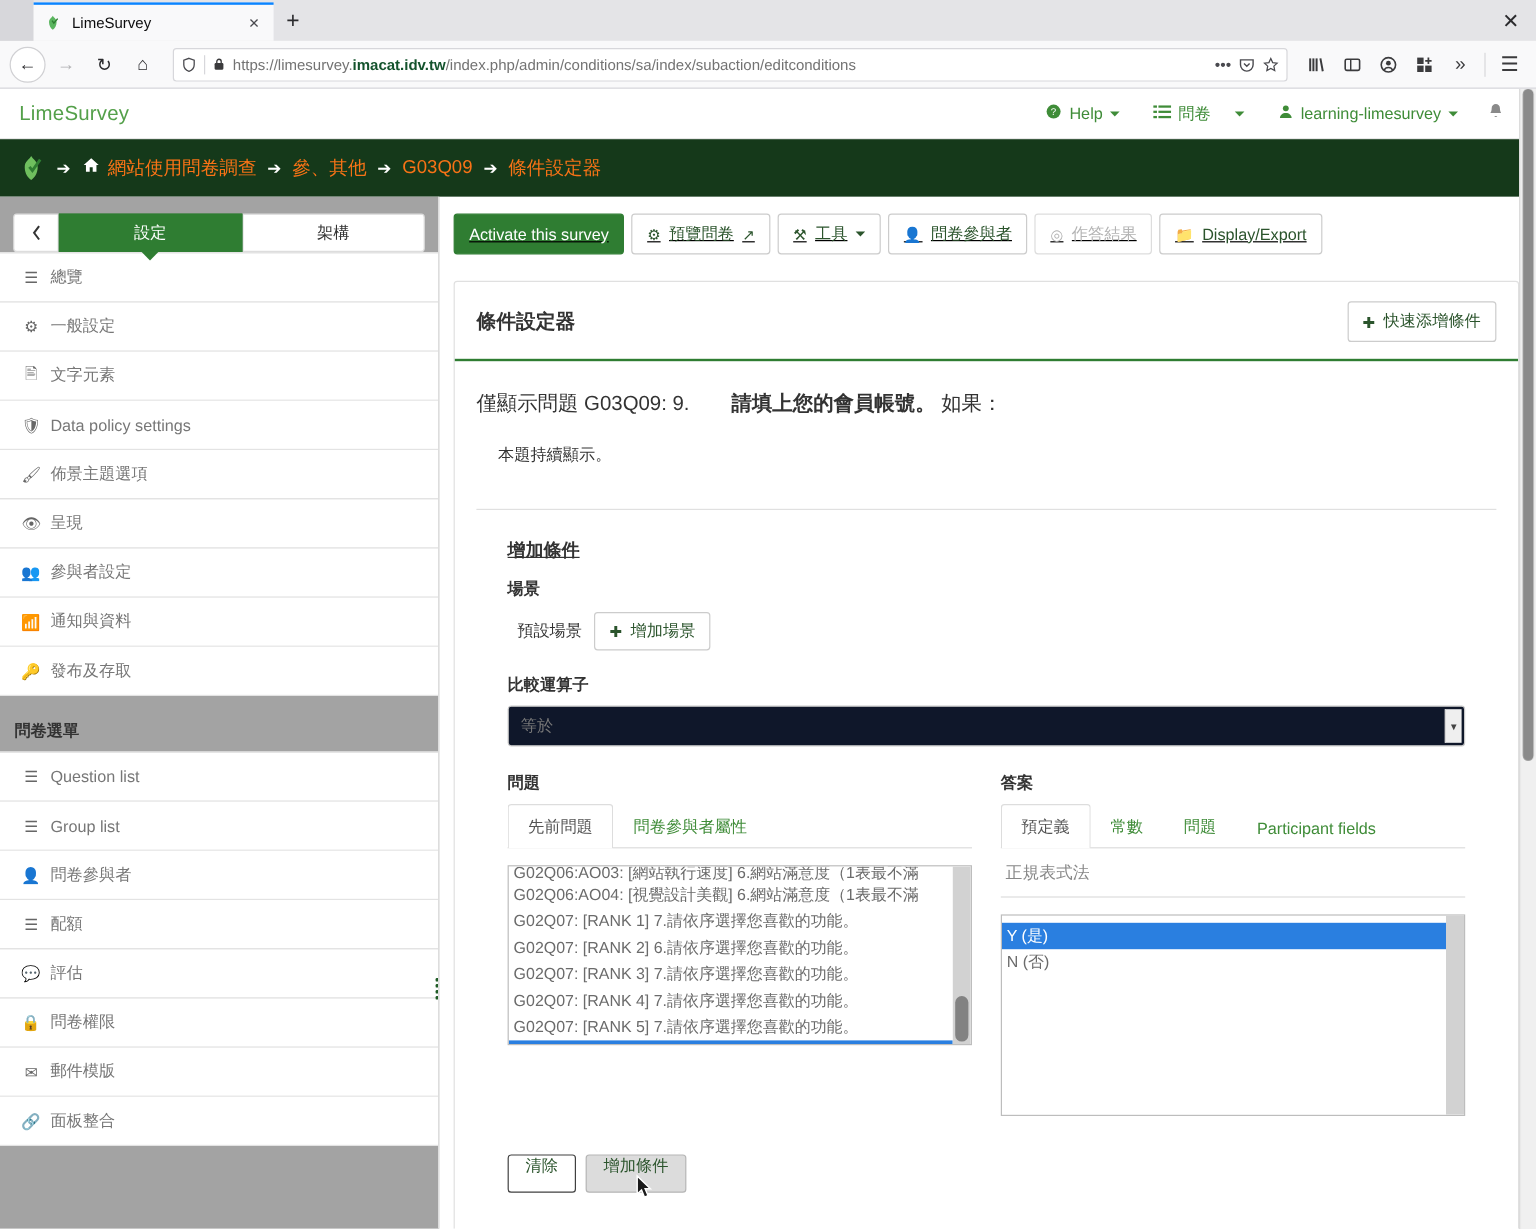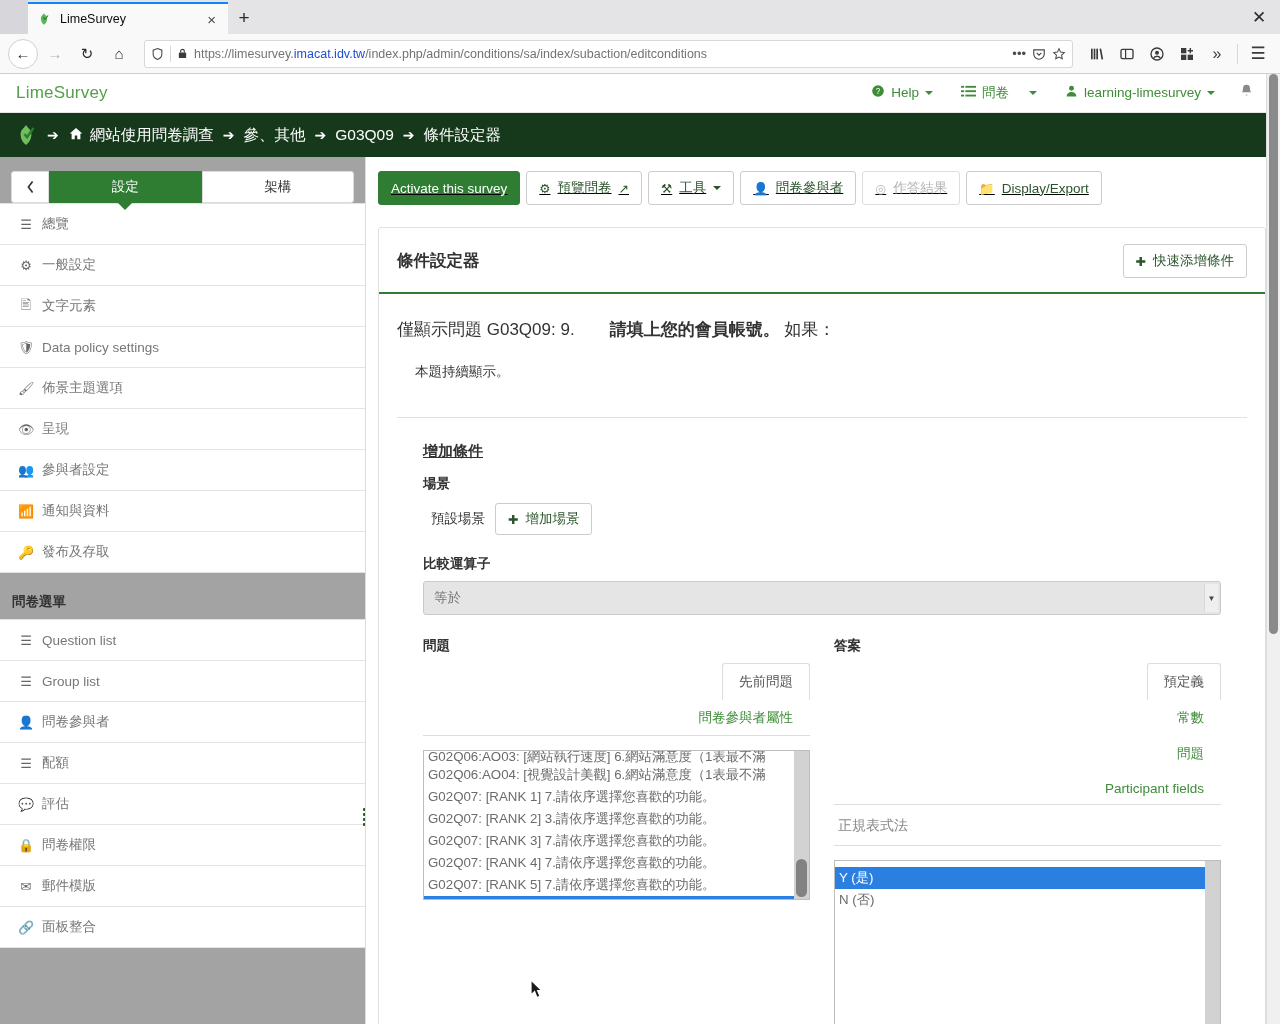--- a/index.html
+++ b/index.html
@@ -62,21 +62,21 @@
   }
   .nav-btn.back { border:1px solid #d0d0d3; background:#fff; }
   .nav-btn.disabled { color: #b1b1b3; }
   .urlbar {
     flex: 1 1 auto; height: 28px; margin: 0 8px;
     background: #fff; border: 1px solid #d7d7db; border-radius: 3px;
     display: flex; align-items: center; padding: 0 6px; gap: 6px;
     font-size: 12.5px; overflow: hidden;
   }
   .url-text { flex:1 1 auto; white-space: nowrap; overflow: hidden; color:#737373; }
-  .url-text b { color: #1d4ed8; font-weight: 400; }
+  .url-text b { color: #14532d; font-weight: 700; }
   .url-text .scheme { color:#737373; }
   .urlbar-sep { width:1px; height:16px; background:#d7d7db; }
   .urlbar-icon { color:#4a4a4f; font-size: 13px; display:flex; align-items:center; }
   .toolbar-icons { display:flex; align-items:center; gap: 2px; }
   .ti { width: 28px; height:28px; display:flex;align-items:center;justify-content:center;
         color:#3b3b3d; cursor:pointer; }
   .tb-sep { width:1px; height:20px; background:#d7d7db; margin:0 4px; }
 
   
   #app { height: 950px; display:flex; flex-direction: column; }
@@ -95,21 +95,21 @@
            border-top:4px solid currentColor; display:inline-block; }
   .bell { color:#8a8a8a; font-size:15px; padding: 0 10px; cursor:pointer; }
 
   .ls-breadcrumb {
     height: 48px; background:#15391a;
     display:flex; align-items:center; gap: 9px;
     padding: 0 14px; color:#fff; font-size: 15.5px;
   }
   .bc-logo { width:24px;height:24px; display:flex;align-items:center;justify-content:center; }
   .bc-arrow { color:#fff; font-size: 14px; }
-  .bc-item { color:#ffffff; cursor:pointer; display:flex;align-items:center; gap:6px;text-align:right; }
+  .bc-item { color:#f97316; cursor:pointer; display:flex;align-items:center; gap:6px;text-align:right; }
   .bc-item.static { cursor: default; }
 
   .ls-body { flex:1 1 auto; display:flex; min-height:0; background:#fff; }
 
   
   .sidebar {
     width: 366px; flex:0 0 366px; background:#a3a3a3;
     border-right: 1px solid #ddd;
     position: relative; overflow: hidden;
   }
@@ -179,36 +179,36 @@
 
   .add-title {
     font-size: 15px; color:#333; font-weight:bold;
     text-decoration: underline; margin: 24px 0 0 26px;
   }
   .fld-label { font-size: 13.5px; font-weight:bold; color:#333; margin: 14px 0 0 26px; }
   .scenario-row { display:flex; align-items:center; gap: 10px; margin: 10px 0 0 26px; }
   .scenario-val { font-size: 13.5px; color:#333; padding-left: 8px; }
   .select-box {
     margin: 8px 26px 0 26px; height: 34px;
-    border:1px solid #c9c9c9; border-radius:3px; background:#e5e5e5;
+    border:1px solid #c9c9c9; border-radius:3px; background:#0f172a;
     display:flex; align-items:center; padding: 12px 10px;
     font-size: 13.5px; color:#777; position:relative; cursor:pointer;
   }
   .select-arrow {
     position:absolute; right: 2px; top:2px; bottom:2px; width: 14px;
     background: #efefef; border-left: 1px solid #d7d7d7;
     display:flex; align-items:center; justify-content:center;
     font-size: 8px; color:#444;
   }
 
   .two-col { display:flex; gap: 24px; margin: 22px 26px 0 26px; }
   .col { flex: 1 1 0; min-width:0; }
   .col-label { font-size: 13.5px; font-weight:bold; color:#333; margin-bottom: 8px; }
   .tabs {
-    display:flex; align-items:flex-end; border-bottom:1px solid #ddd;flex-direction:column;
+    display:flex; align-items:flex-end; border-bottom:1px solid #ddd;
   }
   .tab-item {
     padding: 9px 16px; font-size: 13.5px; color:#3f8c38; cursor:pointer;
     border:1px solid transparent; border-bottom: none; margin-bottom:-1px;
     border-radius: 3px 3px 0 0;
   }
   .tab-item.active {
     color:#555; background:#fff; border-color:#ddd; border-bottom-color:#fff;
   }
   .subtab { padding: 12px 4px 10px 4px; font-size: 14px; color:#888; border-bottom:1px solid #ddd; }
@@ -568,21 +568,21 @@
               <div class="col-label">問題</div>
               <div class="tabs">
                 <div class="tab-item active">先前問題</div>
                 <div class="tab-item">問卷參與者屬性</div>
               </div>
               <div class="listbox">
                 <div class="lb-items">
                   <div class="lb-row clip">G02Q06:AO03: [網站執行速度] 6.網站滿意度（1表最不滿</div>
                   <div class="lb-row">G02Q06:AO04: [視覺設計美觀] 6.網站滿意度（1表最不滿</div>
                   <div class="lb-row">G02Q07: [RANK 1] 7.請依序選擇您喜歡的功能。</div>
-                  <div class="lb-row">G02Q07: [RANK 2] 3.請依序選擇您喜歡的功能。</div>
+                  <div class="lb-row">G02Q07: [RANK 2] 6.請依序選擇您喜歡的功能。</div>
                   <div class="lb-row">G02Q07: [RANK 3] 7.請依序選擇您喜歡的功能。</div>
                   <div class="lb-row">G02Q07: [RANK 4] 7.請依序選擇您喜歡的功能。</div>
                   <div class="lb-row">G02Q07: [RANK 5] 7.請依序選擇您喜歡的功能。</div>
                   <div class="lb-row sel">G03Q08: 8.您是不是本站會員？</div>
                 </div>
                 <div class="lb-scroll">
                   <div class="lb-thumb" style="top:108px;height:38px"></div>
                 </div>
               </div>
             </div>

